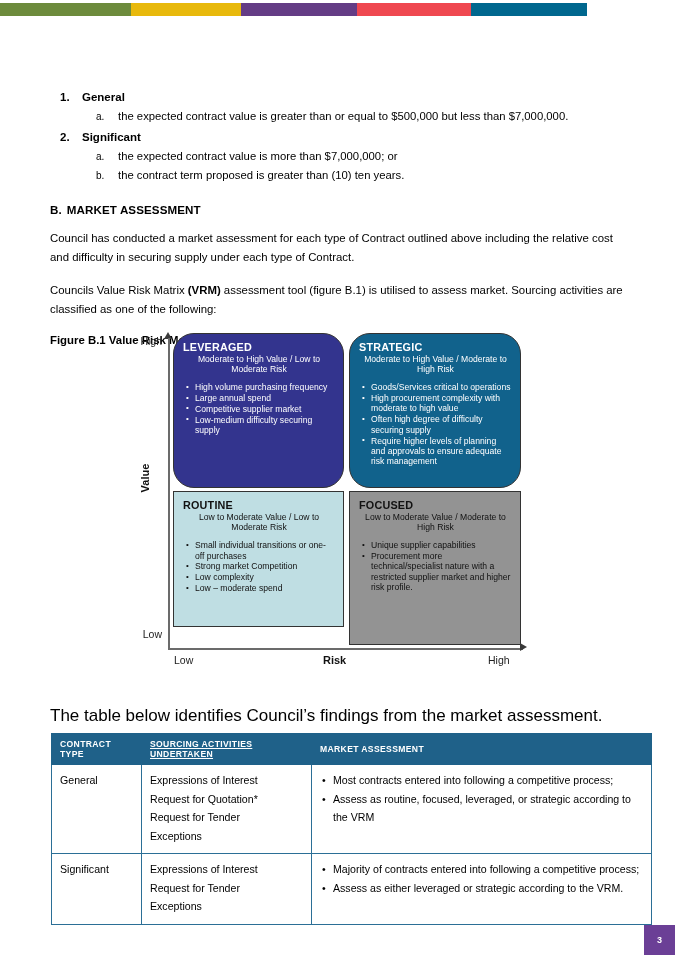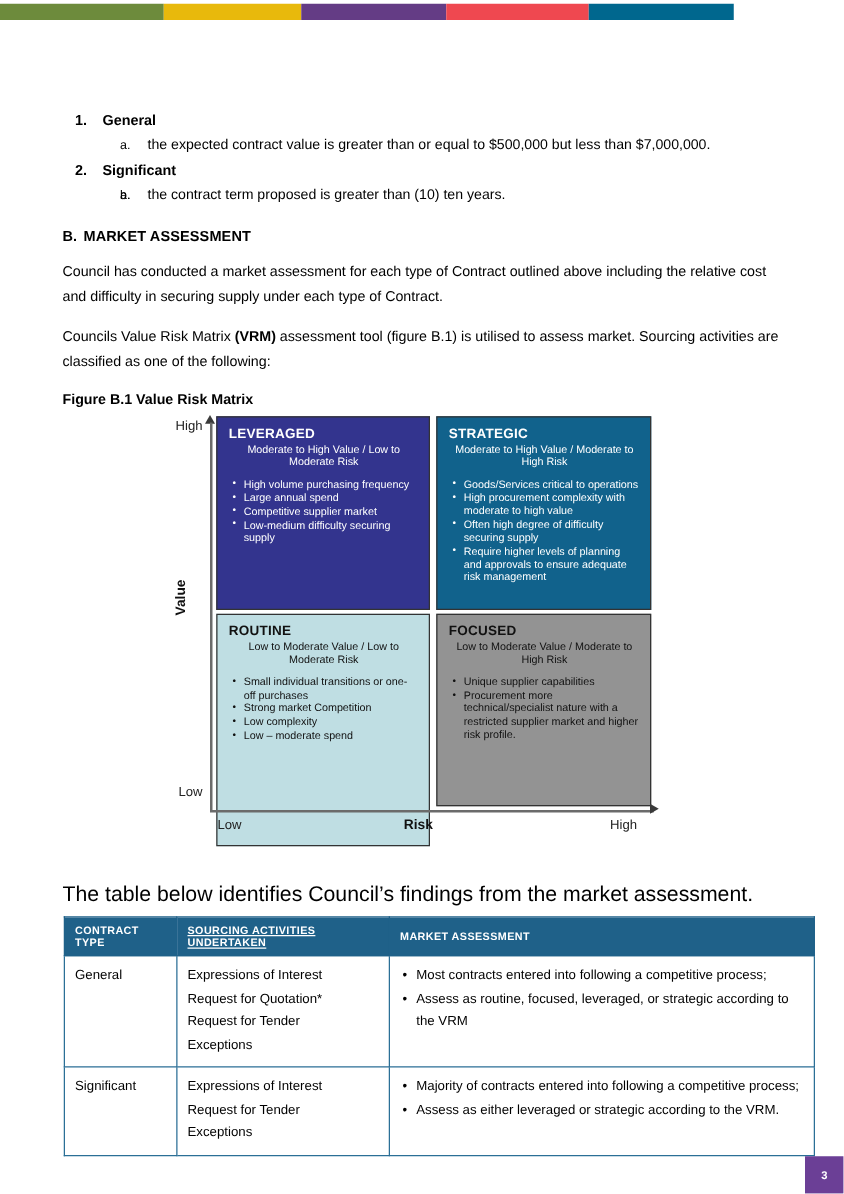--- a/index.html
+++ b/index.html
@@ -179,21 +179,21 @@
   }
   .quad {
     position: absolute;
     box-sizing: border-box;
     border: 1.5px solid #333333;
     padding: 7px 8px 6px 9px;
     overflow: hidden;
   }
   .quad.tl { left: 0px;   top: 0px;   width: 171px; height: 155px; }
   .quad.tr { left: 176px; top: 0px;   width: 172px; height: 155px; }
-  .quad.bl { left: 0px;   top: 158px; width: 171px; height: 186px; }
+  .quad.bl { left: 0px;   top: 158px; width: 171px; height: 136px; }
   .quad.br { left: 176px; top: 158px; width: 172px; height: 154px; }
 
   .quad .q-title {
     font-size: 10.8px;
     font-weight: bold;
     line-height: 12.5px;
     margin-bottom: 0px;
     letter-spacing: 0.2px;
   }
   .quad .q-sub {
@@ -213,21 +213,21 @@
     line-height: 10.4px;
     margin-bottom: 0.5px;
   }
   .quad ul li::before {
     content: "\2022";
     position: absolute;
     left: -9px;
     top: -0.5px;
     font-size: 8px;
   }
-  .quad.light { color: #ffffff; }
+  .quad.light { color: #ffffff; border-radius: 21px; }
   .quad.dark  { color: #111111; }
 
   
   .table-intro {
     position: absolute;
     left: 50px;
     top: 707px;
     width: 580px;
     font-size: 17px;
     line-height: 17px;
@@ -306,21 +306,21 @@
       <div class="seg" style="background: rgb(239, 72, 80); width: 114px;"></div>
       <div class="seg" style="background: rgb(0, 103, 142); width: 116px;"></div>
     </div>
 
   <div class="doc-body">
     <ol class="lvl1">
         <li><span class="num">1.</span><span>General</span><ol class="lvl2">
             <li><span class="num">a.</span><span>the expected contract value is greater than or equal to $500,000 but less than $7,000,000.</span></li>
           </ol></li>
         <li><span class="num">2.</span><span>Significant</span><ol class="lvl2">
-            <li><span class="num">a.</span></li>
+            <li><span class="num">a.</span><span>the expected contract value is more than $7,000,000; or</span></li>
             <li><span class="num">b.</span><span>the contract term proposed is greater than (10) ten years.</span></li>
           </ol></li>
       </ol>
 
     <div class="section-head">
       <span class="sec-letter">B.</span><span>MARKET ASSESSMENT</span>
     </div>
 
     <p class="para">Council has conducted a market assessment for each type of Contract outlined above including the relative cost and difficulty in securing supply under each type of Contract.</p>
 

